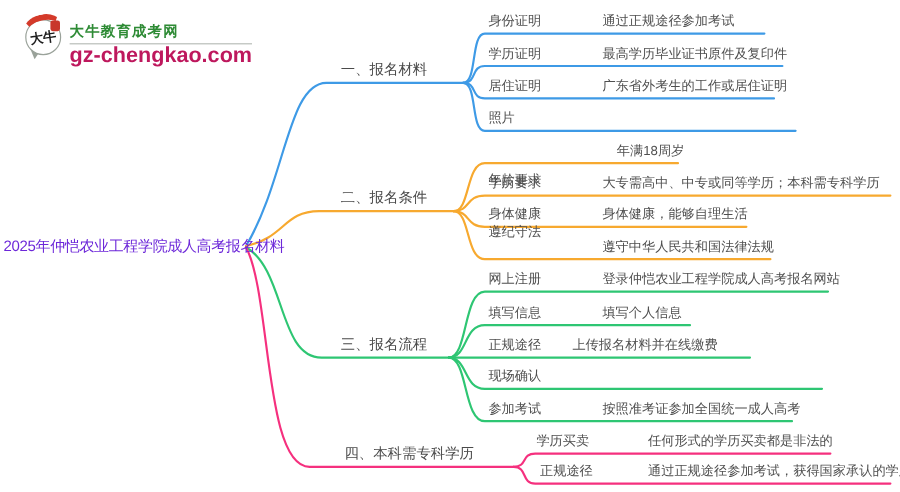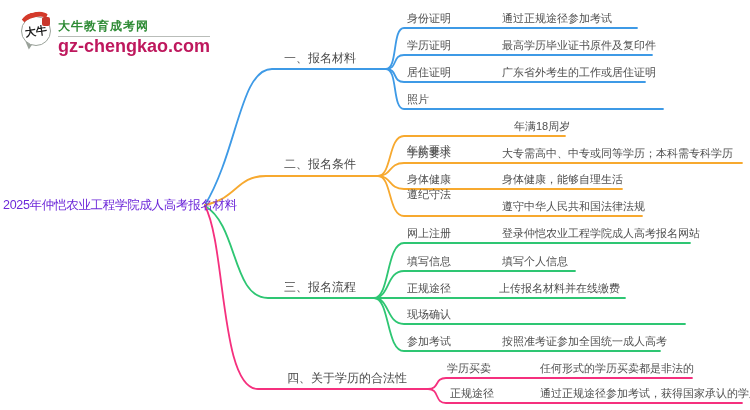--- a/index.html
+++ b/index.html
@@ -94,24 +94,24 @@
   <div class="txt sub-detail" style="left:502px;top:172px;">身体健康，能够自理生活</div>
   <div class="txt sub-label" style="left:407px;top:187px;">遵纪守法</div>
   <div class="txt sub-detail" style="left:502px;top:199px;">遵守中华人民共和国法律法规</div>
 
   <div class="txt branch-label" style="left:284px;top:280px;">三、报名流程</div>
   <div class="txt sub-label" style="left:407px;top:226px;text-align:right;">网上注册</div>
   <div class="txt sub-detail" style="left:502px;top:226px;">登录仲恺农业工程学院成人高考报名网站</div>
   <div class="txt sub-label" style="left:407px;top:254px;">填写信息</div>
   <div class="txt sub-detail" style="left:502px;top:254px;">填写个人信息</div>
   <div class="txt sub-label" style="left:407px;top:281px;">正规途径</div>
-  <div class="txt sub-detail" style="left:499px;top:281px;">上传报名材料并在线缴费</div>
+  <div class="txt sub-detail" style="left:477px;top:281px;">上传报名材料并在线缴费</div>
   <div class="txt sub-label" style="left:407px;top:307px;">现场确认</div>
   <div class="txt sub-label" style="left:407px;top:334px;">参加考试</div>
   <div class="txt sub-detail" style="left:502px;top:334px;">按照准考证参加全国统一成人高考</div>
 
-  <div class="txt branch-label" style="left:287px;top:371px;">四、关于学历的合法性</div>
+  <div class="txt branch-label" style="left:287px;top:371px;">四、本科需专科学历</div>
   <div class="txt sub-label" style="left:447px;top:361px;">学历买卖</div>
   <div class="txt sub-detail" style="left:540px;top:361px;">任何形式的学历买卖都是非法的</div>
   <div class="txt sub-label" style="left:450px;top:386px;">正规途径</div>
   <div class="txt sub-detail" style="left:540px;top:386px;">通过正规途径参加考试，获得国家承认的学历</div>
 
 </div>
 
 </body></html>

